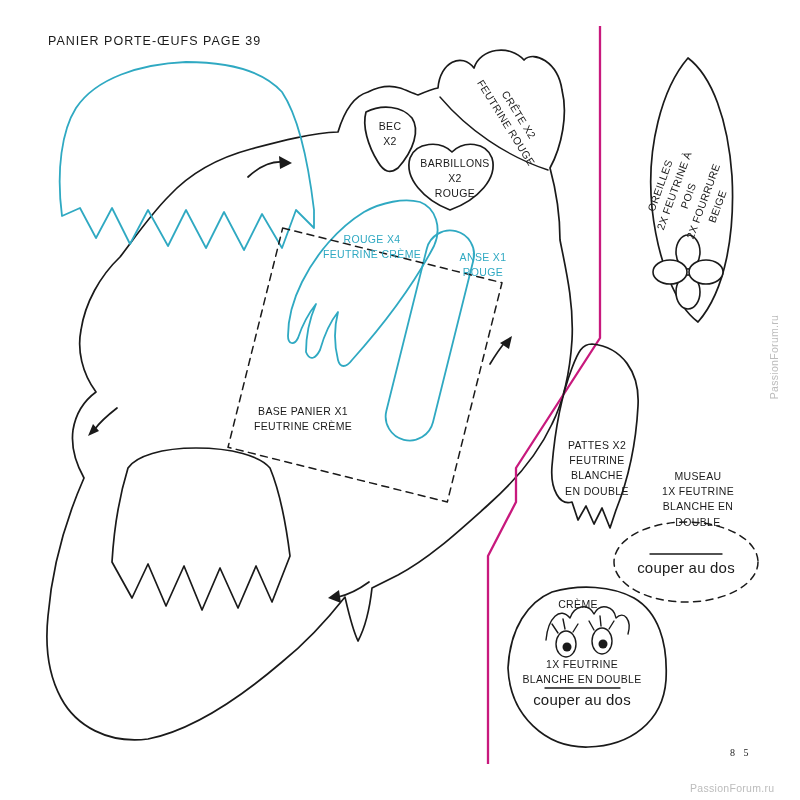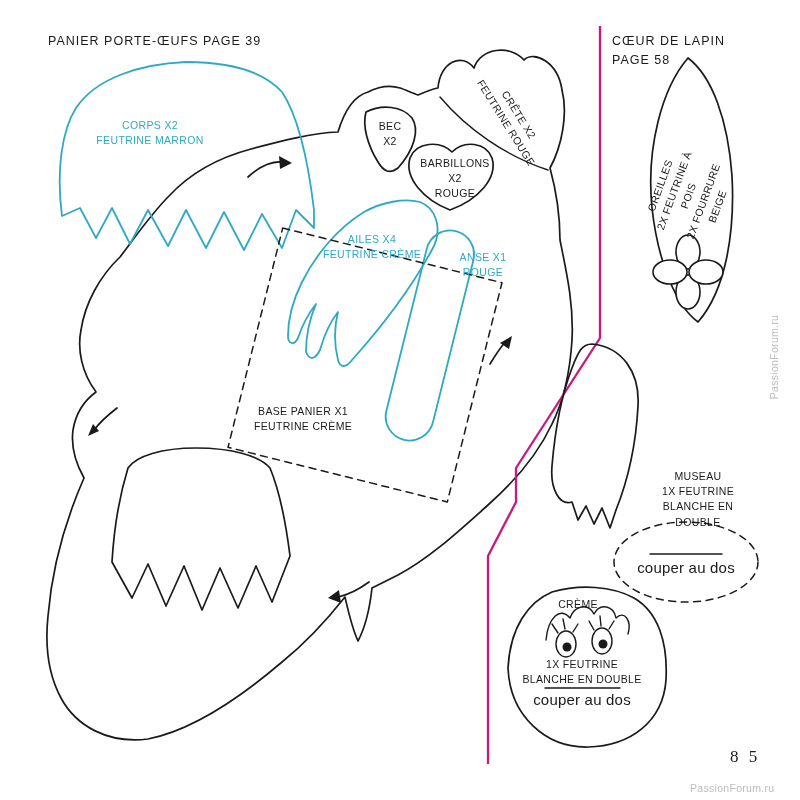--- a/index.html
+++ b/index.html
@@ -13,21 +13,21 @@
   .pink{stroke:var(--pink,#c8197d);fill:none;stroke-width:2.3}
   .fillink{fill:var(--ink,#1a1a1a);stroke:none}
   .petal{fill:#fff;stroke:var(--ink,#1a1a1a);stroke-width:1.6}
   .lbl{position:absolute;transform:translate(-50%,-50%);text-align:center;font-size:10.5px;
        letter-spacing:.35px;line-height:1.45;white-space:pre-line;color:var(--ink,#1a1a1a)}
   .lbl.tealt{color:var(--teal,#2fa9c2)}
   .lbl.small{font-size:15px;letter-spacing:.2px}
   .lbl.rot58{transform:translate(-50%,-50%) rotate(58deg)}
   .lbl.rotm70{transform:translate(-50%,-50%) rotate(-70deg)}
   .title{position:absolute;font-size:12.5px;letter-spacing:1px;line-height:1.5;white-space:pre-line;color:var(--ink,#1a1a1a)}
-  .pagenum{position:absolute;font-family:"Liberation Serif",serif;font-size:17px;letter-spacing:3px;color:var(--ink,#1a1a1a)}
+  .pagenum{position:absolute;font-family:"Liberation Serif",serif;font-size:10px;letter-spacing:3px;color:var(--ink,#1a1a1a)}
   .wm{position:absolute;color:var(--wmk,#bcbcbc);font-size:10.5px;letter-spacing:.3px}
   .wm.vert{transform:translate(-50%,-50%) rotate(-90deg)}
 </style>
 </head>
 <body>
 
 <div class="sheet">
 
   <svg width="800" height="800" viewBox="0 0 800 800">
 
@@ -124,41 +124,41 @@
       <circle class="fillink" cx="567" cy="647" r="4.5"></circle>
       <path class="ink thin" d="M558,633 L552,624 M565,629 L563,619 M573,632 L578,624"></path>
       <ellipse class="ink thin" cx="602" cy="641" rx="10" ry="13"></ellipse>
       <circle class="fillink" cx="603" cy="644" r="4.5"></circle>
       <path class="ink thin" d="M594,630 L589,621 M601,626 L600,616 M609,629 L614,621"></path>
     </g>
     <line class="ink thin" x1="545" y1="688" x2="620" y2="688"></line>
   </svg>
 
   <div class="title" style="left:48px;top:32px">PANIER PORTE-ŒUFS PAGE 39</div>
-  <div class="title" style="left:612px;top:32px">CŒUR DE LAPIN
-PAGE 58</div>
 
-  <div class="lbl tealt" style="left:150px;top:133px">CORPS X2
-FEUTRINE MARRON</div>
   <div class="lbl" style="left:390px;top:134px">BEC
 X2</div>
   <div class="lbl rot58" style="left:512px;top:119px">CRÊTE X2
 FEUTRINE ROUGE</div>
   <div class="lbl" style="left:455px;top:179px">BARBILLONS
 X2
 ROUGE</div>
-  <div class="lbl tealt" style="left:372px;top:247px">AILES X4
+  <div class="lbl tealt" style="left:372px;top:247px">ROUGE X4
 FEUTRINE CRÈME</div>
   <div class="lbl tealt" style="left:483px;top:265px">ANSE X1
 ROUGE</div>
   <div class="lbl" style="left:303px;top:419px">BASE PANIER X1
 FEUTRINE CRÈME</div>
   <div class="lbl rotm70" style="left:689px;top:196px">OREILLES
 2X FEUTRINE À POIS
 2X FOURRURE BEIGE</div>
+  <div class="lbl" style="left:597px;top:468px">PATTES X2
+FEUTRINE
+BLANCHE
+EN DOUBLE</div>
   <div class="lbl" style="left:698px;top:499px">MUSEAU
 1X FEUTRINE
 BLANCHE EN DOUBLE</div>
   <div class="lbl small" style="left:686px;top:568px">couper au dos</div>
   <div class="lbl" style="left:578px;top:605px">CRÈME</div>
   <div class="lbl" style="left:582px;top:672px">1X FEUTRINE
 BLANCHE EN DOUBLE</div>
   <div class="lbl small" style="left:582px;top:700px">couper au dos</div>
 
   <div class="pagenum" style="left:730px;top:747px">8 5</div>

